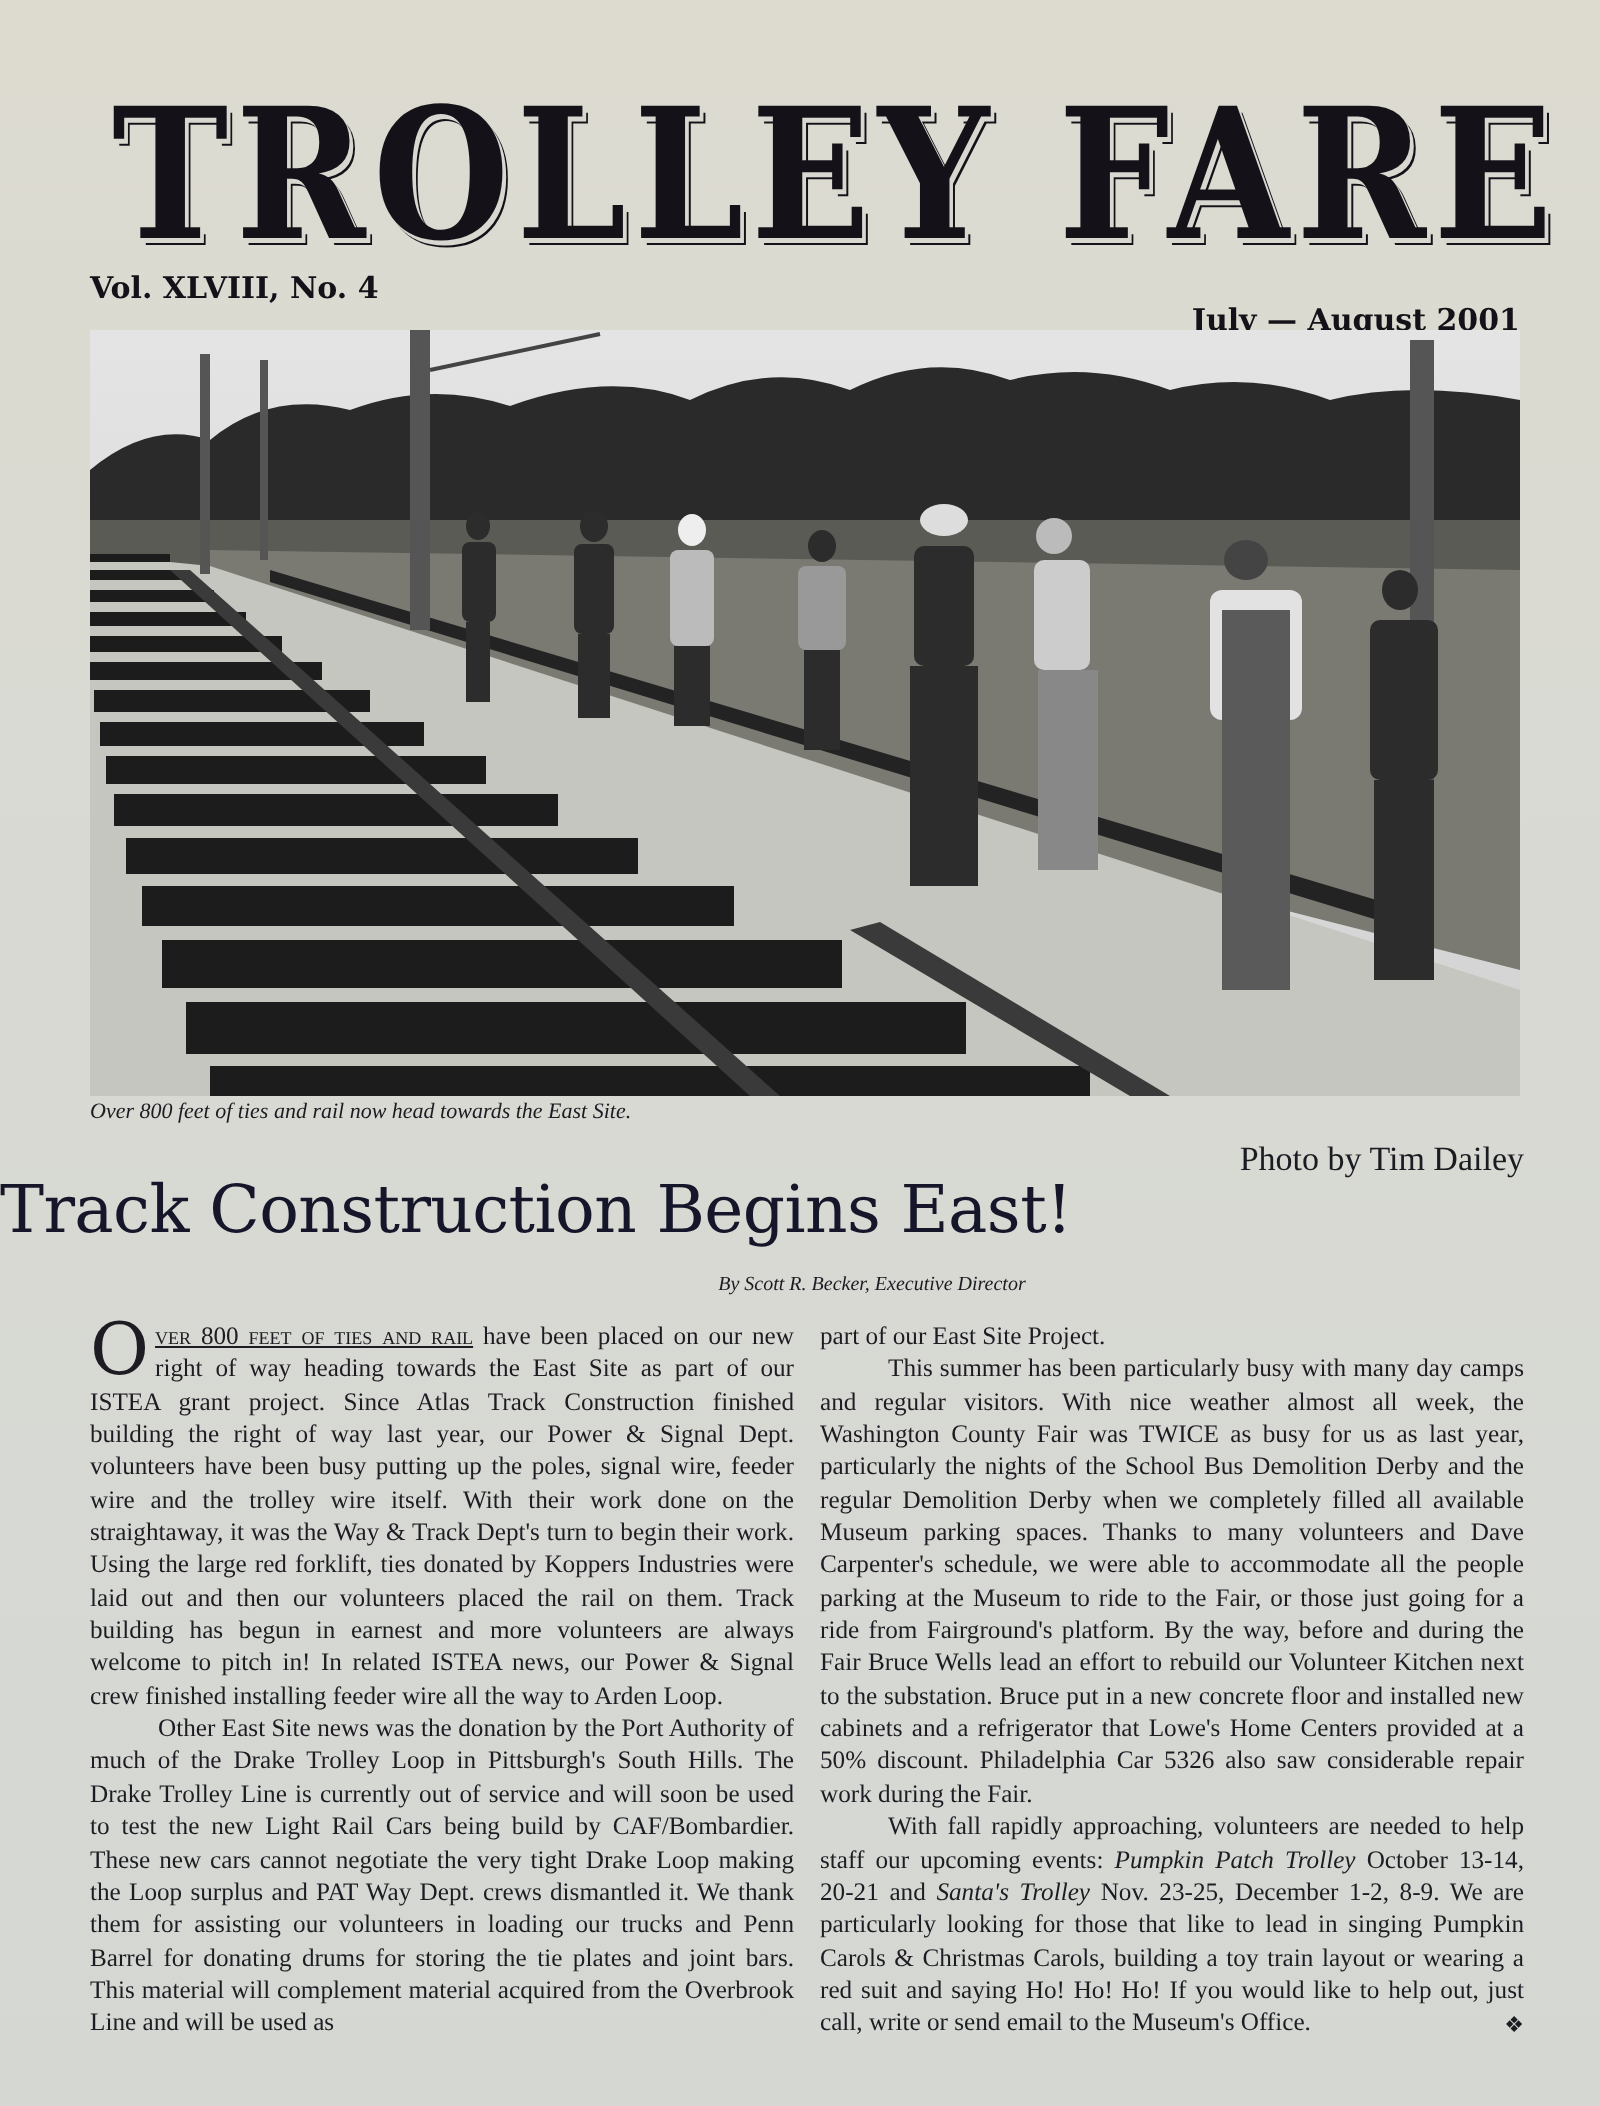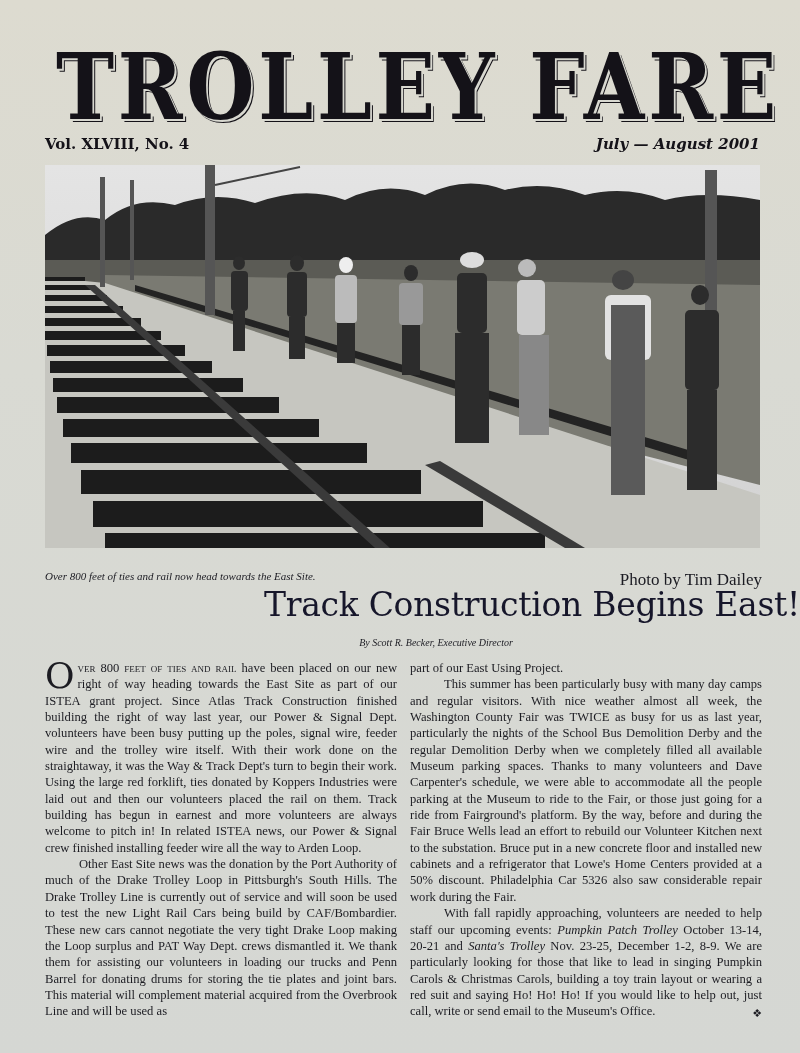--- a/index.html
+++ b/index.html
@@ -13,44 +13,44 @@
     position:absolute; left:0; top:-4px; width:725px; text-align:center;
     font-family:"DejaVu Serif", serif; font-weight:bold; font-size:84px;
     letter-spacing:4px; line-height:96px; color:#141218;
     transform: scaleX(0.93) scaleY(1.08); transform-origin: left top;
     white-space:nowrap;
     text-shadow: 2px 2px 0 #d8d8d0, 3px 3px 0 #141218;
   }
   .vol-line { position:absolute; top:135px; left:45px; width:715px; height:20px;
     font-family:"DejaVu Serif", serif; font-weight:bold; font-size:15px; color:#141218;text-align:right; }
   .vol-left { position:absolute; left:0; top:0; }
-  .vol-right { position:absolute; right:0; top:0;font-style:italic; }
+  .vol-right { position:absolute; right:0; top:16px; }
 
   .photo { position:absolute; left:45px; top:165px; width:715px; height:383px;
     background:#e6e6e6; overflow:hidden; }
   .photo svg { display:block; }
   .caption { position:absolute; left:45px; top:550px; font-style:italic; font-size:11px;
-    font-family:"Liberation Serif", serif; color:#1b1b22;margin-top:20px; }
+    font-family:"Liberation Serif", serif; color:#1b1b22; }
   .credit { position:absolute; right:38px; top:570px; font-size:17px;
     font-family:"Liberation Serif", serif; color:#1b1b22; }
-  .headline { position:absolute; left:0; top:585px; width:800px; text-align:right;
+  .headline { position:absolute; left:0; top:585px; width:800px; text-align:left;
     font-family:"DejaVu Serif", serif; font-size:33px; color:#16162a; letter-spacing:-0.3px; }
   .byline { position:absolute; left:0; top:637px; width:800px; text-align:center;
     font-family:"Liberation Serif", serif; font-style:italic; font-size:10px; color:#1b1b22;padding-left:36px; }
 
   .col { position:absolute; top:660px; width:352px;
     font-family:"Liberation Serif", serif; font-size:12.6px; line-height:16.35px;
     text-align:justify; color:#1c1c22; }
   .col-left { left:45px; }
   .col-right { left:410px; }
   .col p { margin:0; text-indent:34px; }
   .col p.first { text-indent:0; }
   .dropcap { float:left; font-family:"DejaVu Serif", serif; font-size:36px; line-height:30px;
     margin:1px 3px 0 0; }
-  .sc { font-variant: small-caps; }
+  .sc { font-variant: small-caps; text-decoration: underline; }
   .end-mark { float:right; font-size:11px; margin-top:2px; }
 </style>
 </head>
 <body>
 
 <div class="masthead">
   <div class="masthead-title">TROLLEY FARE</div>
 </div>
 <div class="vol-line">
   <span class="vol-left">Vol. XLVIII, No. 4</span>
@@ -135,16 +135,16 @@
 
 <div class="headline">Track Construction Begins East!</div>
 <div class="byline">By Scott R. Becker, Executive Director</div>
 
 <div class="col col-left">
   <p class="first"><span class="dropcap">O</span><span class="sc">ver 800 feet of ties and rail</span><span> have been placed on our new right of way heading towards the East Site as part of our ISTEA grant project.  Since Atlas Track Construction finished building the right of way last year, our Power &amp; Signal Dept. volunteers have been busy putting up the poles, signal wire, feeder wire and the trolley wire itself.  With their work done on the straightaway, it was the Way &amp; Track Dept's turn to begin their work.  Using the large red forklift, ties donated by Koppers Industries were laid out and then our volunteers placed the rail on them.  Track building has begun in earnest and more volunteers are always welcome to pitch in!  In related ISTEA news, our Power &amp; Signal crew finished installing feeder wire all the way to Arden Loop.</span></p>
   <p>Other East Site news was the donation by the Port Authority of much of the Drake Trolley Loop in Pittsburgh's South Hills. The Drake Trolley Line is currently out of service and will soon be used to test the new Light Rail Cars being build by CAF/Bombardier.  These new cars cannot negotiate the very tight Drake Loop making the Loop surplus and PAT Way Dept. crews dismantled it.  We thank them for assisting our volunteers in loading our trucks and Penn Barrel for donating drums for storing the tie plates and joint bars.  This material will complement material acquired from the Overbrook Line and will be used as</p>
 </div>
 
 <div class="col col-right">
-  <p class="first">part of our East Using Project.</p>
+  <p class="first">part of our East Site Project.</p>
   <p>This summer has been particularly busy with many day camps and regular visitors.  With nice weather almost all week, the Washington County Fair was TWICE as busy for us as last year, particularly the nights of the School Bus Demolition Derby and the regular Demolition Derby when we completely filled all available Museum parking spaces.  Thanks to many volunteers and Dave Carpenter's schedule, we were able to accommodate all the people parking at the Museum to ride to the Fair, or those just going for a ride from Fairground's platform.  By the way, before and during the Fair Bruce Wells lead an effort to rebuild our Volunteer Kitchen next to the substation.  Bruce put in a new concrete floor and installed new cabinets and a refrigerator that Lowe's Home Centers provided at a 50% discount.  Philadelphia Car 5326 also saw considerable repair work during the Fair.</p>
   <p><span>With fall rapidly approaching, volunteers are needed to help staff our upcoming events: </span><i>Pumpkin Patch Trolley</i><span> October 13-14, 20-21 and </span><i>Santa's Trolley</i><span> Nov. 23-25, December 1-2, 8-9.  We are particularly looking for those that like to lead in singing Pumpkin Carols &amp; Christmas Carols, building a toy train layout or wearing a red suit and saying Ho! Ho!  Ho!  If you would like to help out, just call, write or send email to the Museum's Office.</span><span class="end-mark">❖</span></p>
 </div>
 
 </body></html>

